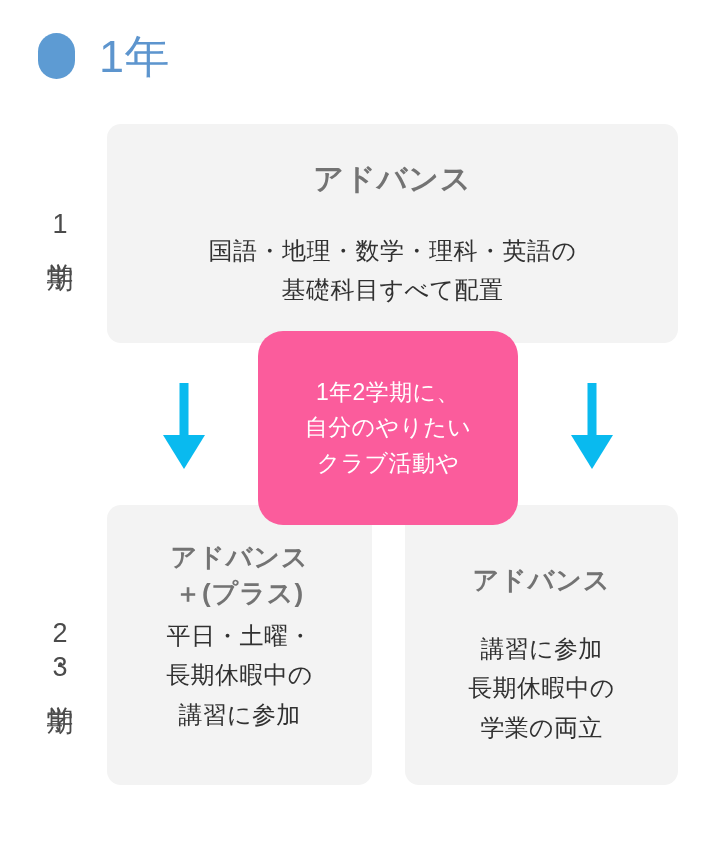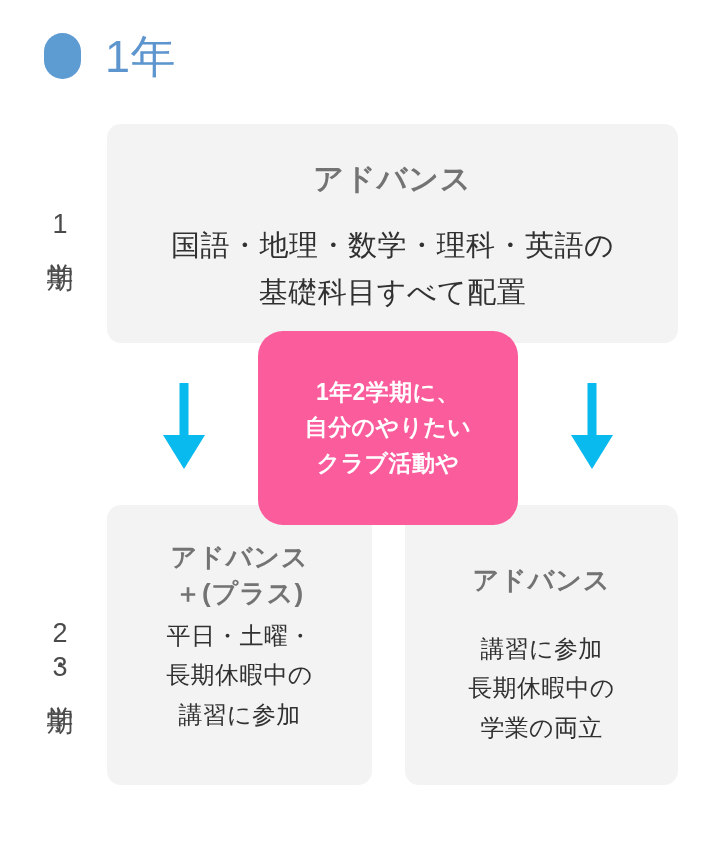--- a/index.html
+++ b/index.html
@@ -17,21 +17,21 @@
     position: relative;
     width: 708px;
     height: 846px;
     overflow: hidden;
     background: #ffffff;
   }
 
   
   .header {
     position: absolute;
-    left: 44px;
+    left: 38px;
     top: 33px;
     display: flex;
     align-items: center;
   }
   .header-pill {
     width: 37px;
     height: 46px;
     border-radius: 19px;
     background: #5d9bd3;
     flex: 0 0 auto;
@@ -107,23 +107,23 @@
     text-align: center;
     font-weight: 400;
   }
 
   #card-top .card-heading {
     font-size: 30px;
     line-height: 1;
     margin-top: 40px;
   }
   #card-top .card-body {
-    font-size: 29px;
+    font-size: 24px;
     line-height: 1.62;
-    margin-top: 28px;
+    margin-top: 38px;
     letter-spacing: 0.5px;
   }
 
   #card-bottom-left .card-heading,
   #card-bottom-right .card-heading {
     font-size: 26px;
     line-height: 1.38;
   }
   #card-bottom-left .card-heading { margin-top: 35px; }
   #card-bottom-right .card-heading { margin-top: 58px; }
@@ -176,21 +176,21 @@
     width: 260px;
     height: 194px;
     background: #fb5c9c;
     border-radius: 25px;
     display: flex;
     align-items: center;
     justify-content: center;
   }
   #callout .callout-text {
     color: #ffffff;
-    font-weight: 700;
+    font-weight: 400;
     font-size: 23px;
     line-height: 1.55;
     text-align: center;
     letter-spacing: 0.4px;
   }
 </style>
 </head>
 <body>
 
 <div id="stage">

